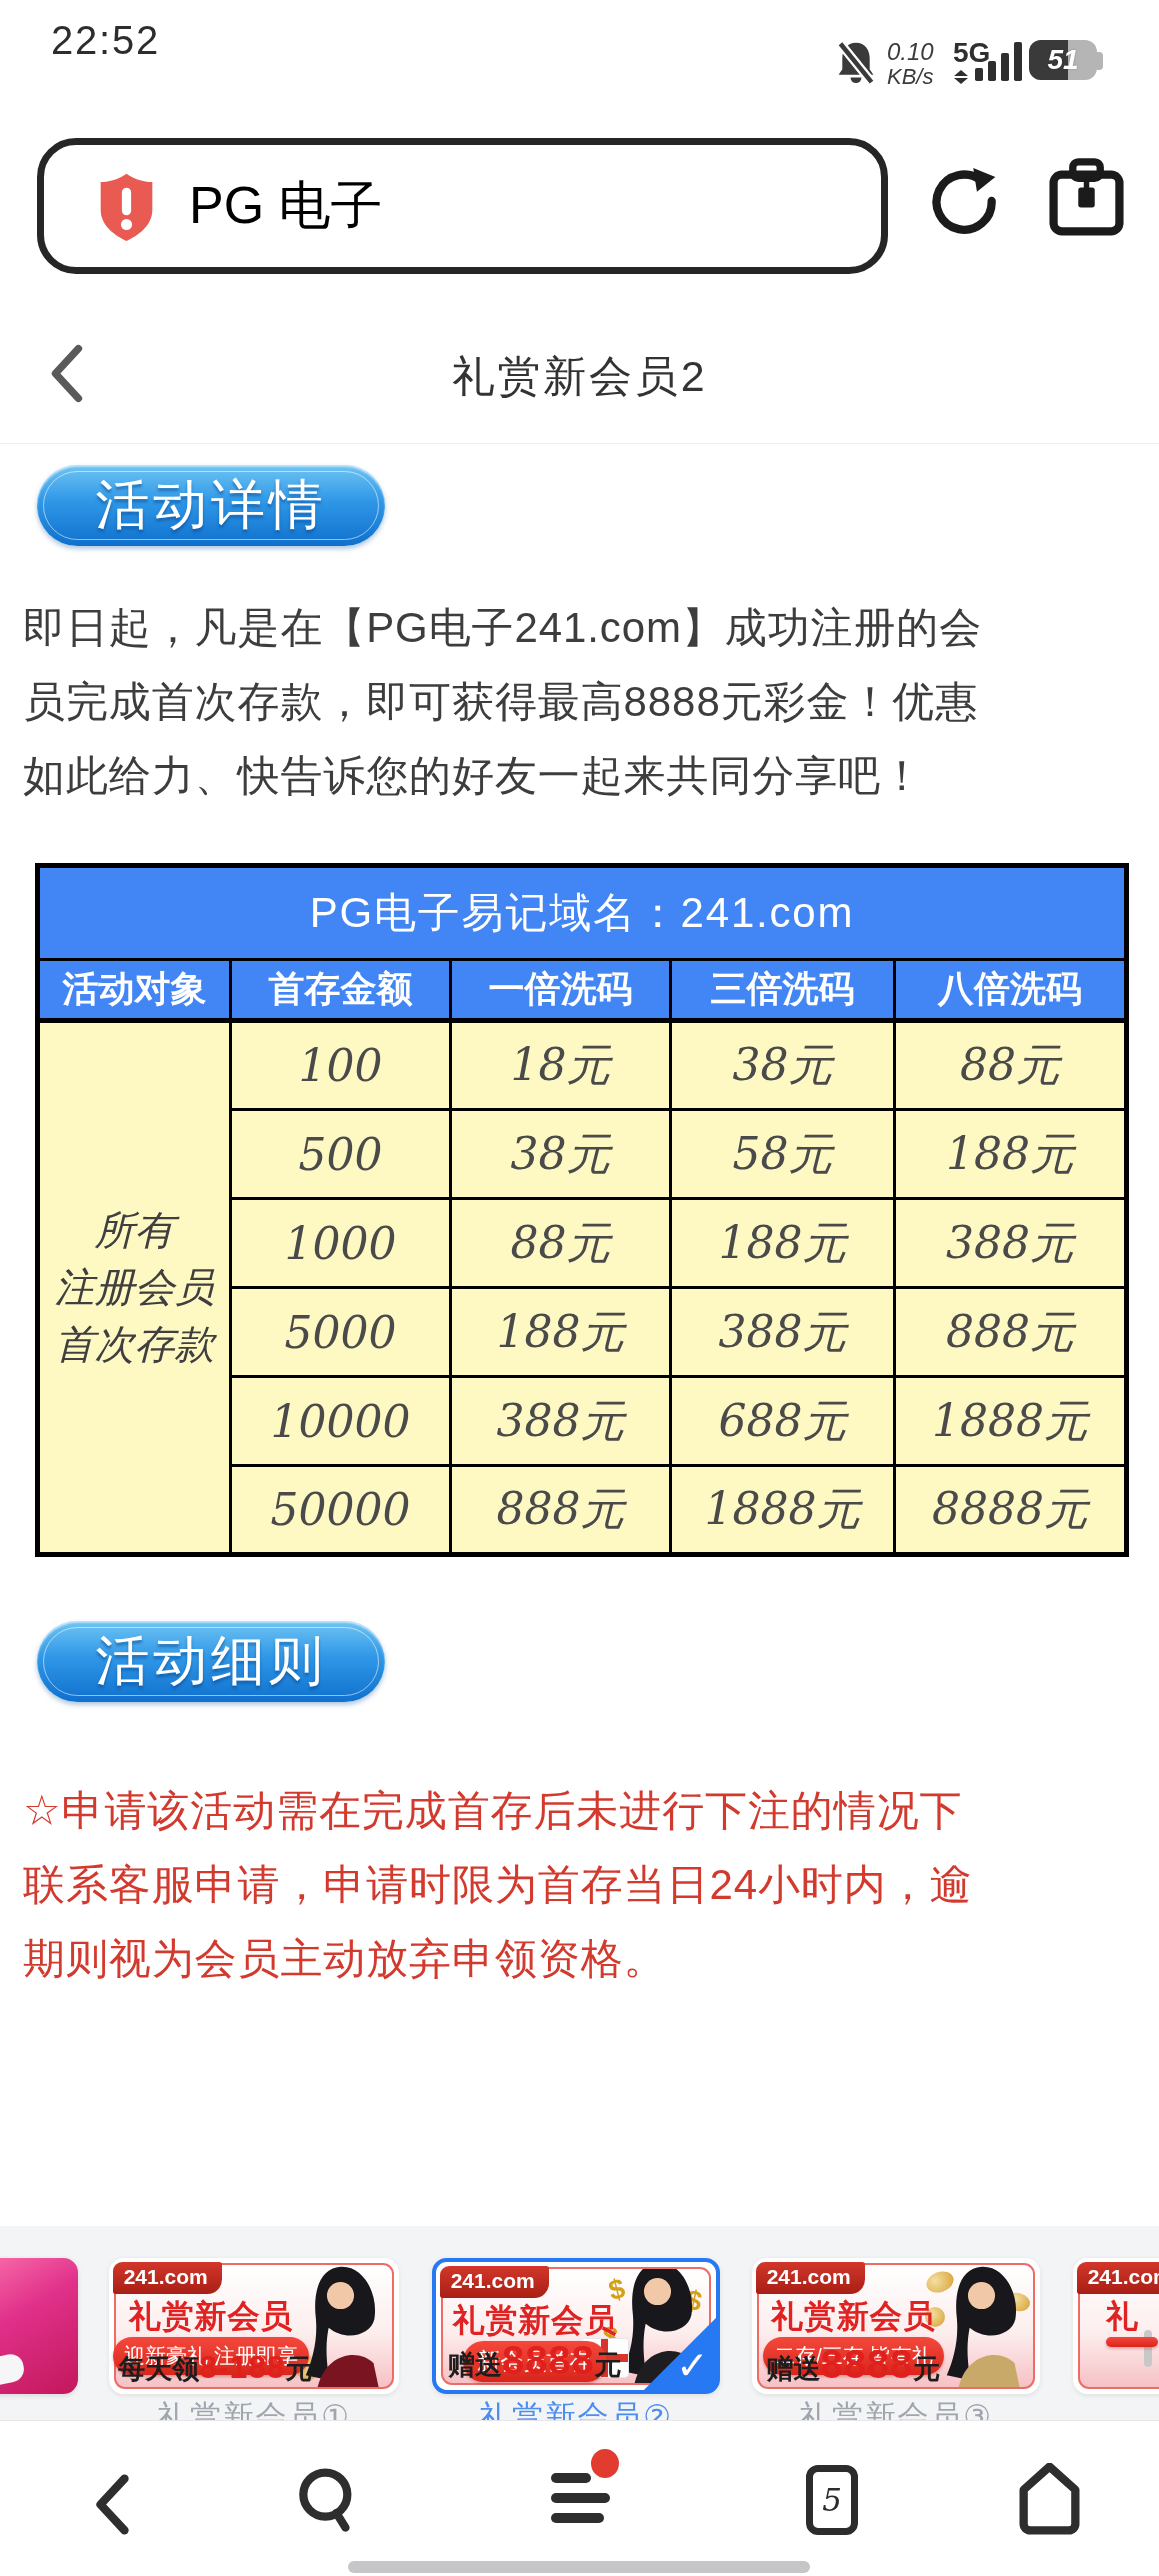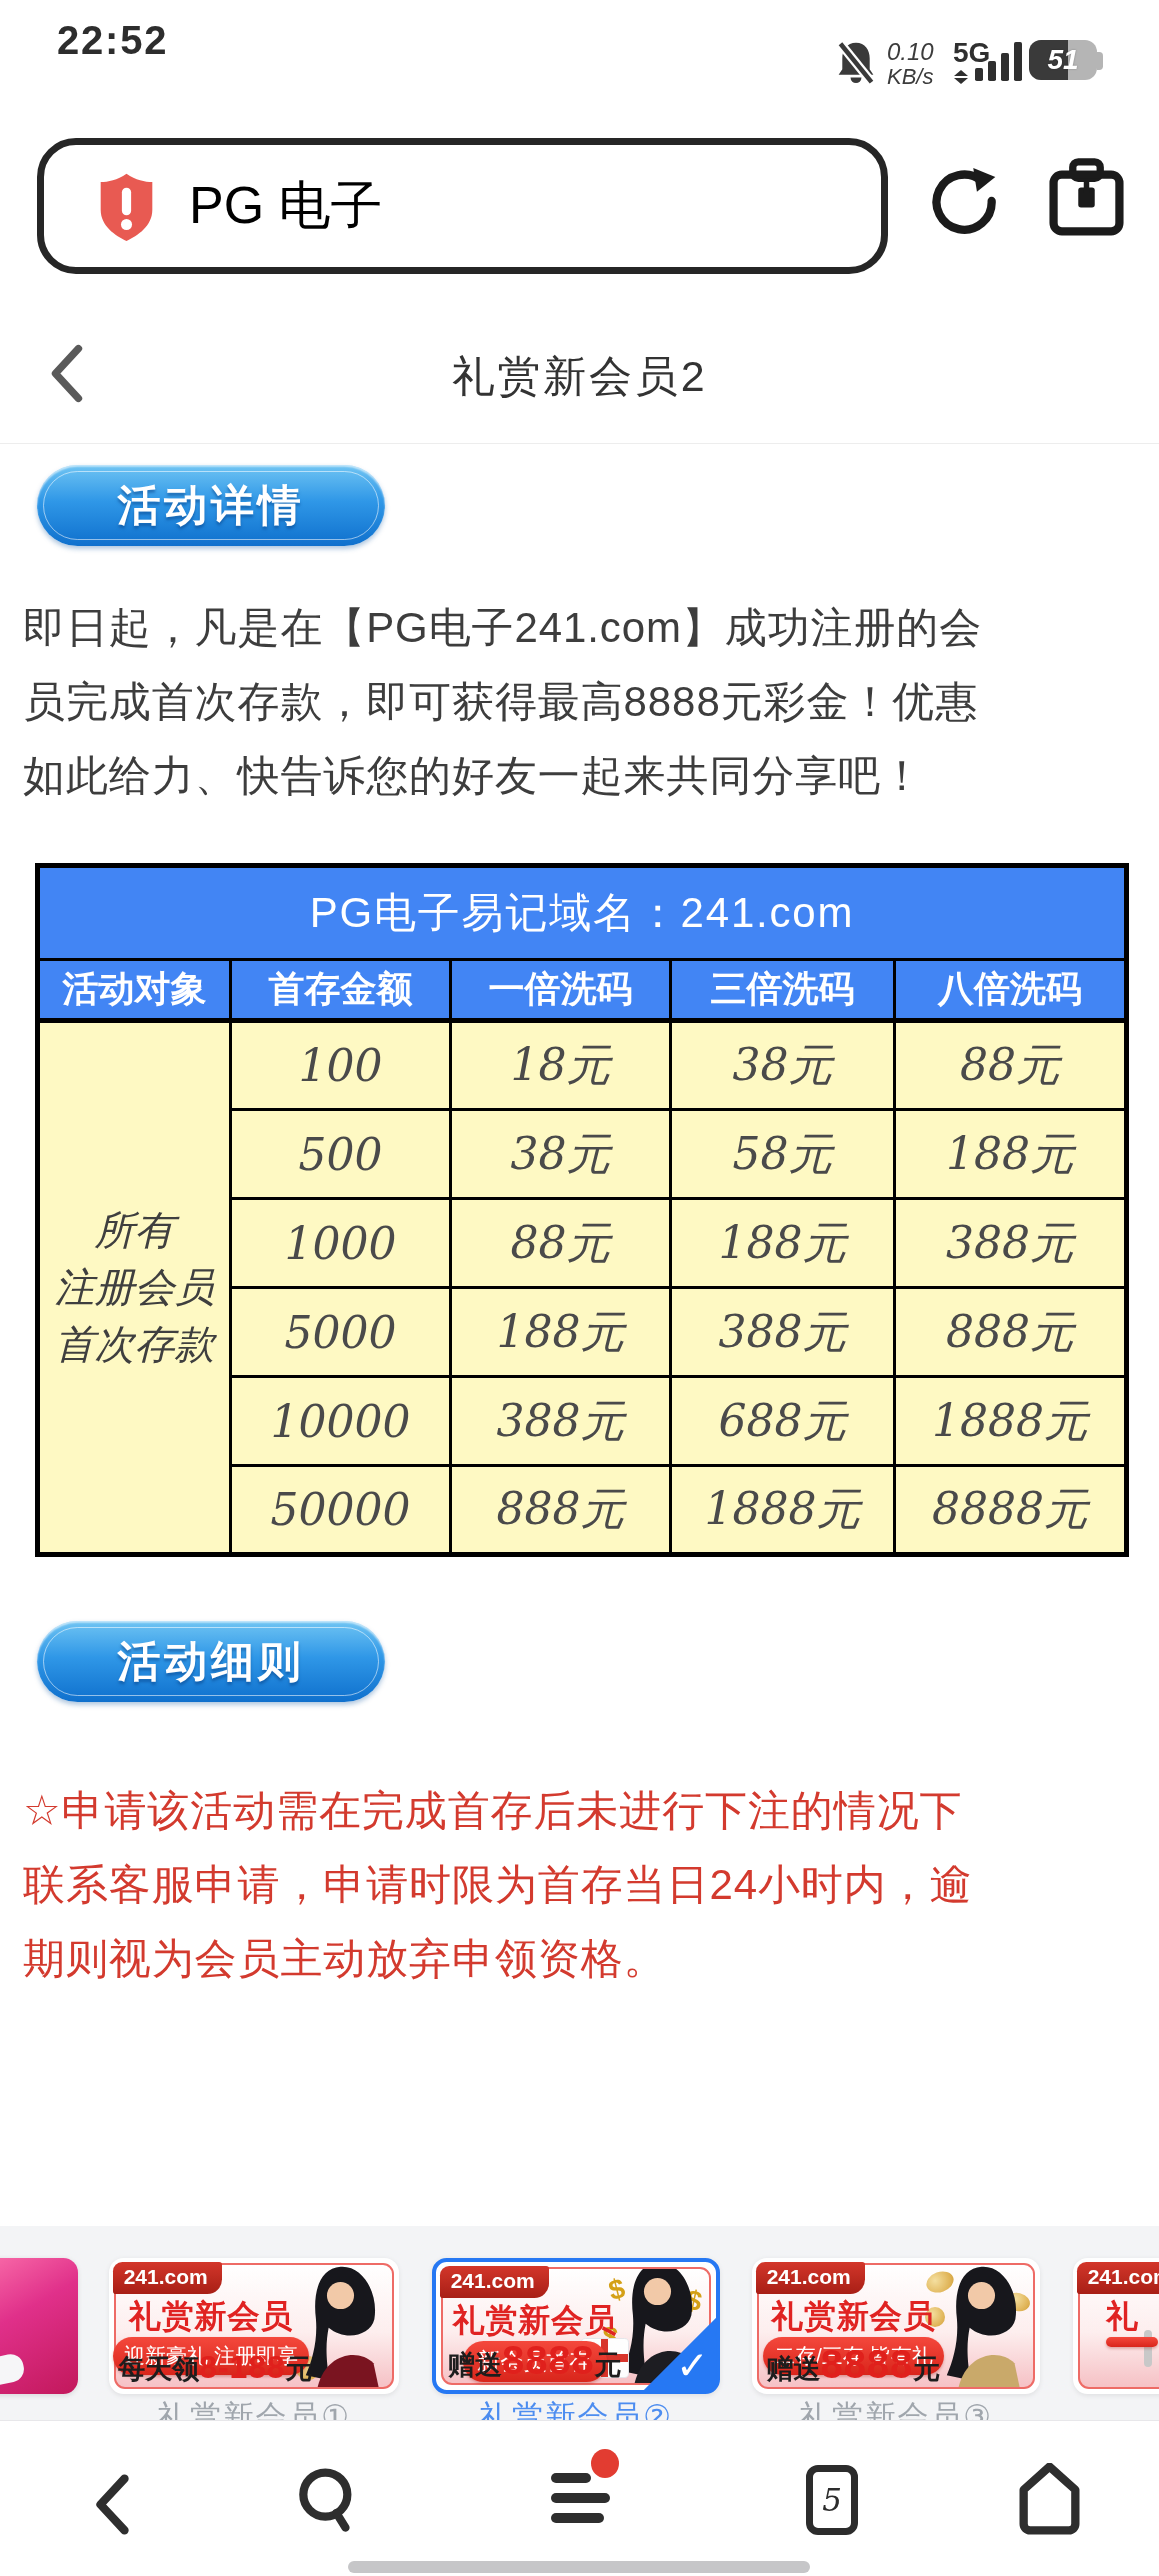--- a/index.html
+++ b/index.html
@@ -2,21 +2,21 @@
 <html style="font-size:14.7px"><head>
 <meta charset="utf-8">
 <style>
   * { margin:0; padding:0; box-sizing:border-box; }
   html,body { background:#ffffff; }
   body { font-family:"Liberation Sans","DejaVu Sans",sans-serif; }
   .screen { position:relative; width:1159px; height:2576px; background:#fff; overflow:hidden; }
 
   
   .statusbar { position:absolute; left:0; top:0; width:1159px; height:87px; background:#fff; }
-  .sb-time { position:absolute; left:57px; top:18.4px; font-size:40px; font-weight:700; color:#2d2d2d; letter-spacing:1.8px; }
+  .sb-time { position:absolute; left:51px; top:18.4px; font-size:40px; font-weight:400; color:#2d2d2d; letter-spacing:1.8px; }
   .sb-bell { position:absolute; left:835px; top:40px; }
   .sb-speed { position:absolute; left:887px; top:39px; font-size:24px; line-height:25px; font-style:italic; color:#3c3c3c; }
   .sb-speed .unit { font-size:22px; }
   .sb-5g { position:absolute; left:953px; top:37px; font-size:28px; font-weight:700; color:#2f2f2f; }
   .sb-arrows { position:absolute; left:954px; top:70px; width:13px; height:13px; }
   .sb-arrows:before, .sb-arrows:after { content:""; position:absolute; left:0; border-left:7.4px solid transparent; border-right:7.4px solid transparent; }
   .sb-arrows:before { top:0; border-bottom:6.4px solid #2f2f2f; }
   .sb-arrows:after { top:8.3px; border-top:6.4px solid #2f2f2f; }
   .sb-bars { position:absolute; left:975px; top:42px; width:48px; height:39px; }
   .sb-bars i { position:absolute; bottom:0; width:8.3px; background:#2f2f2f; border-radius:1.8px; }
@@ -36,21 +36,21 @@
   .pageheader { position:absolute; left:0; top:304px; width:1159px; height:140px; background:#fff; border-bottom:1.8px solid #ededed; }
   .ph-back { position:absolute; left:48px; top:40px; }
   .ph-title { position:absolute; left:0; top:44px; width:100%; text-align:center; font-size:43px; color:#333; letter-spacing:2.8px; }
 
   
   .badge { position:absolute; left:37px; width:348px; height:81px; border-radius:42px;
     background:linear-gradient(180deg,#6fc4f3 0%,#2f97e7 45%,#0f70cd 100%);
     box-shadow:0 2.8px 5.5px rgba(20,90,160,.35), inset 0 1.8px 1.8px rgba(255,255,255,.6);
     display:flex; align-items:center; justify-content:center; }
   .badge:after { content:""; position:absolute; inset:6.4px; border:1.8px solid rgba(255,255,255,.55); border-radius:37px; pointer-events:none; }
-  .badge span { color:#fff; font-size:43px; font-weight:700; letter-spacing:3.7px; text-shadow:0 2.8px 2.8px rgba(10,70,140,.55); }
+  .badge span { color:#fff; font-size:54px; font-weight:400; letter-spacing:3.7px; text-shadow:0 2.8px 2.8px rgba(10,70,140,.55); }
 
   
   .para { position:absolute; left:23px; width:1118px; font-size:42px; line-height:74px; letter-spacing:0.9px; }
   .para.dark { color:#3d3d3d; }
   .para.red { color:#d33a2e; }
 
   
   table.promo { position:absolute; left:35px; top:863px; width:1089px; border-collapse:collapse; table-layout:fixed; border:5.5px solid #000; background:#fef9c3; }
   table.promo td, table.promo th { border:3.7px solid #000; text-align:center; vertical-align:middle; }
   .t-banner { height:94px; background:#4285f4; color:#fff; font-size:42px; letter-spacing:1.8px; }

